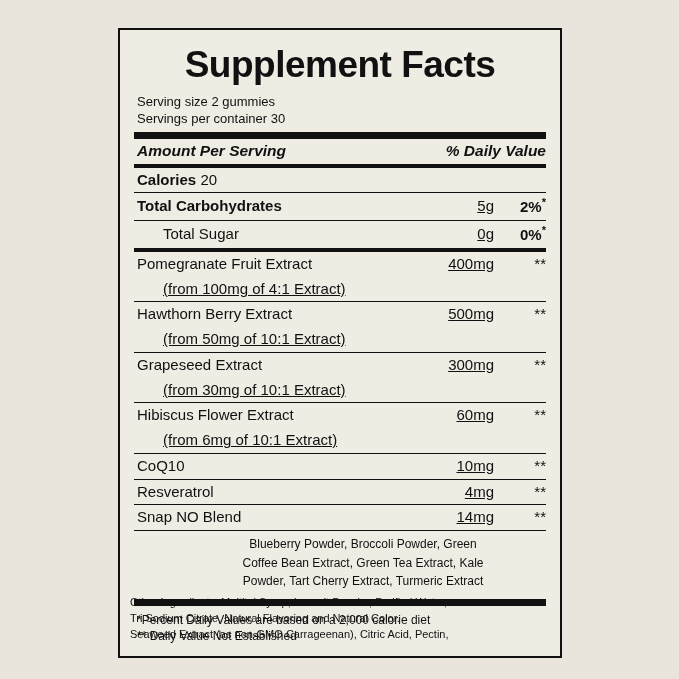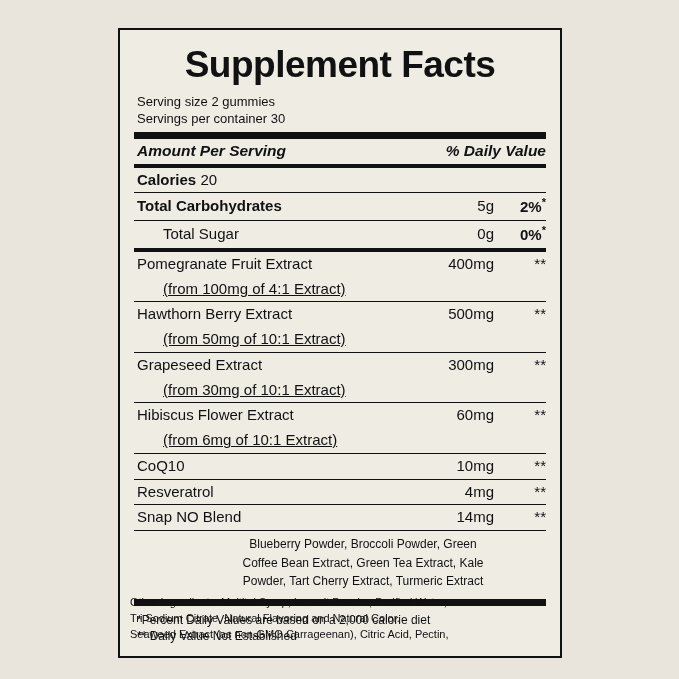--- a/index.html
+++ b/index.html
@@ -64,20 +64,21 @@
     padding: 3px 0 3px 3px;
   }
   .row .name {
     flex: 1 1 auto;
     white-space: nowrap;
   }
   .row .amt {
     flex: 0 0 auto;
     text-align: right;
     padding-right: 6px;
+    text-decoration: underline;
   }
   .row .dv {
     flex: 0 0 46px;
     text-align: right;
     white-space: nowrap;
   }
   .bold { font-weight: bold; }
   .hdr-row {
     display: flex;
     align-items: baseline;

